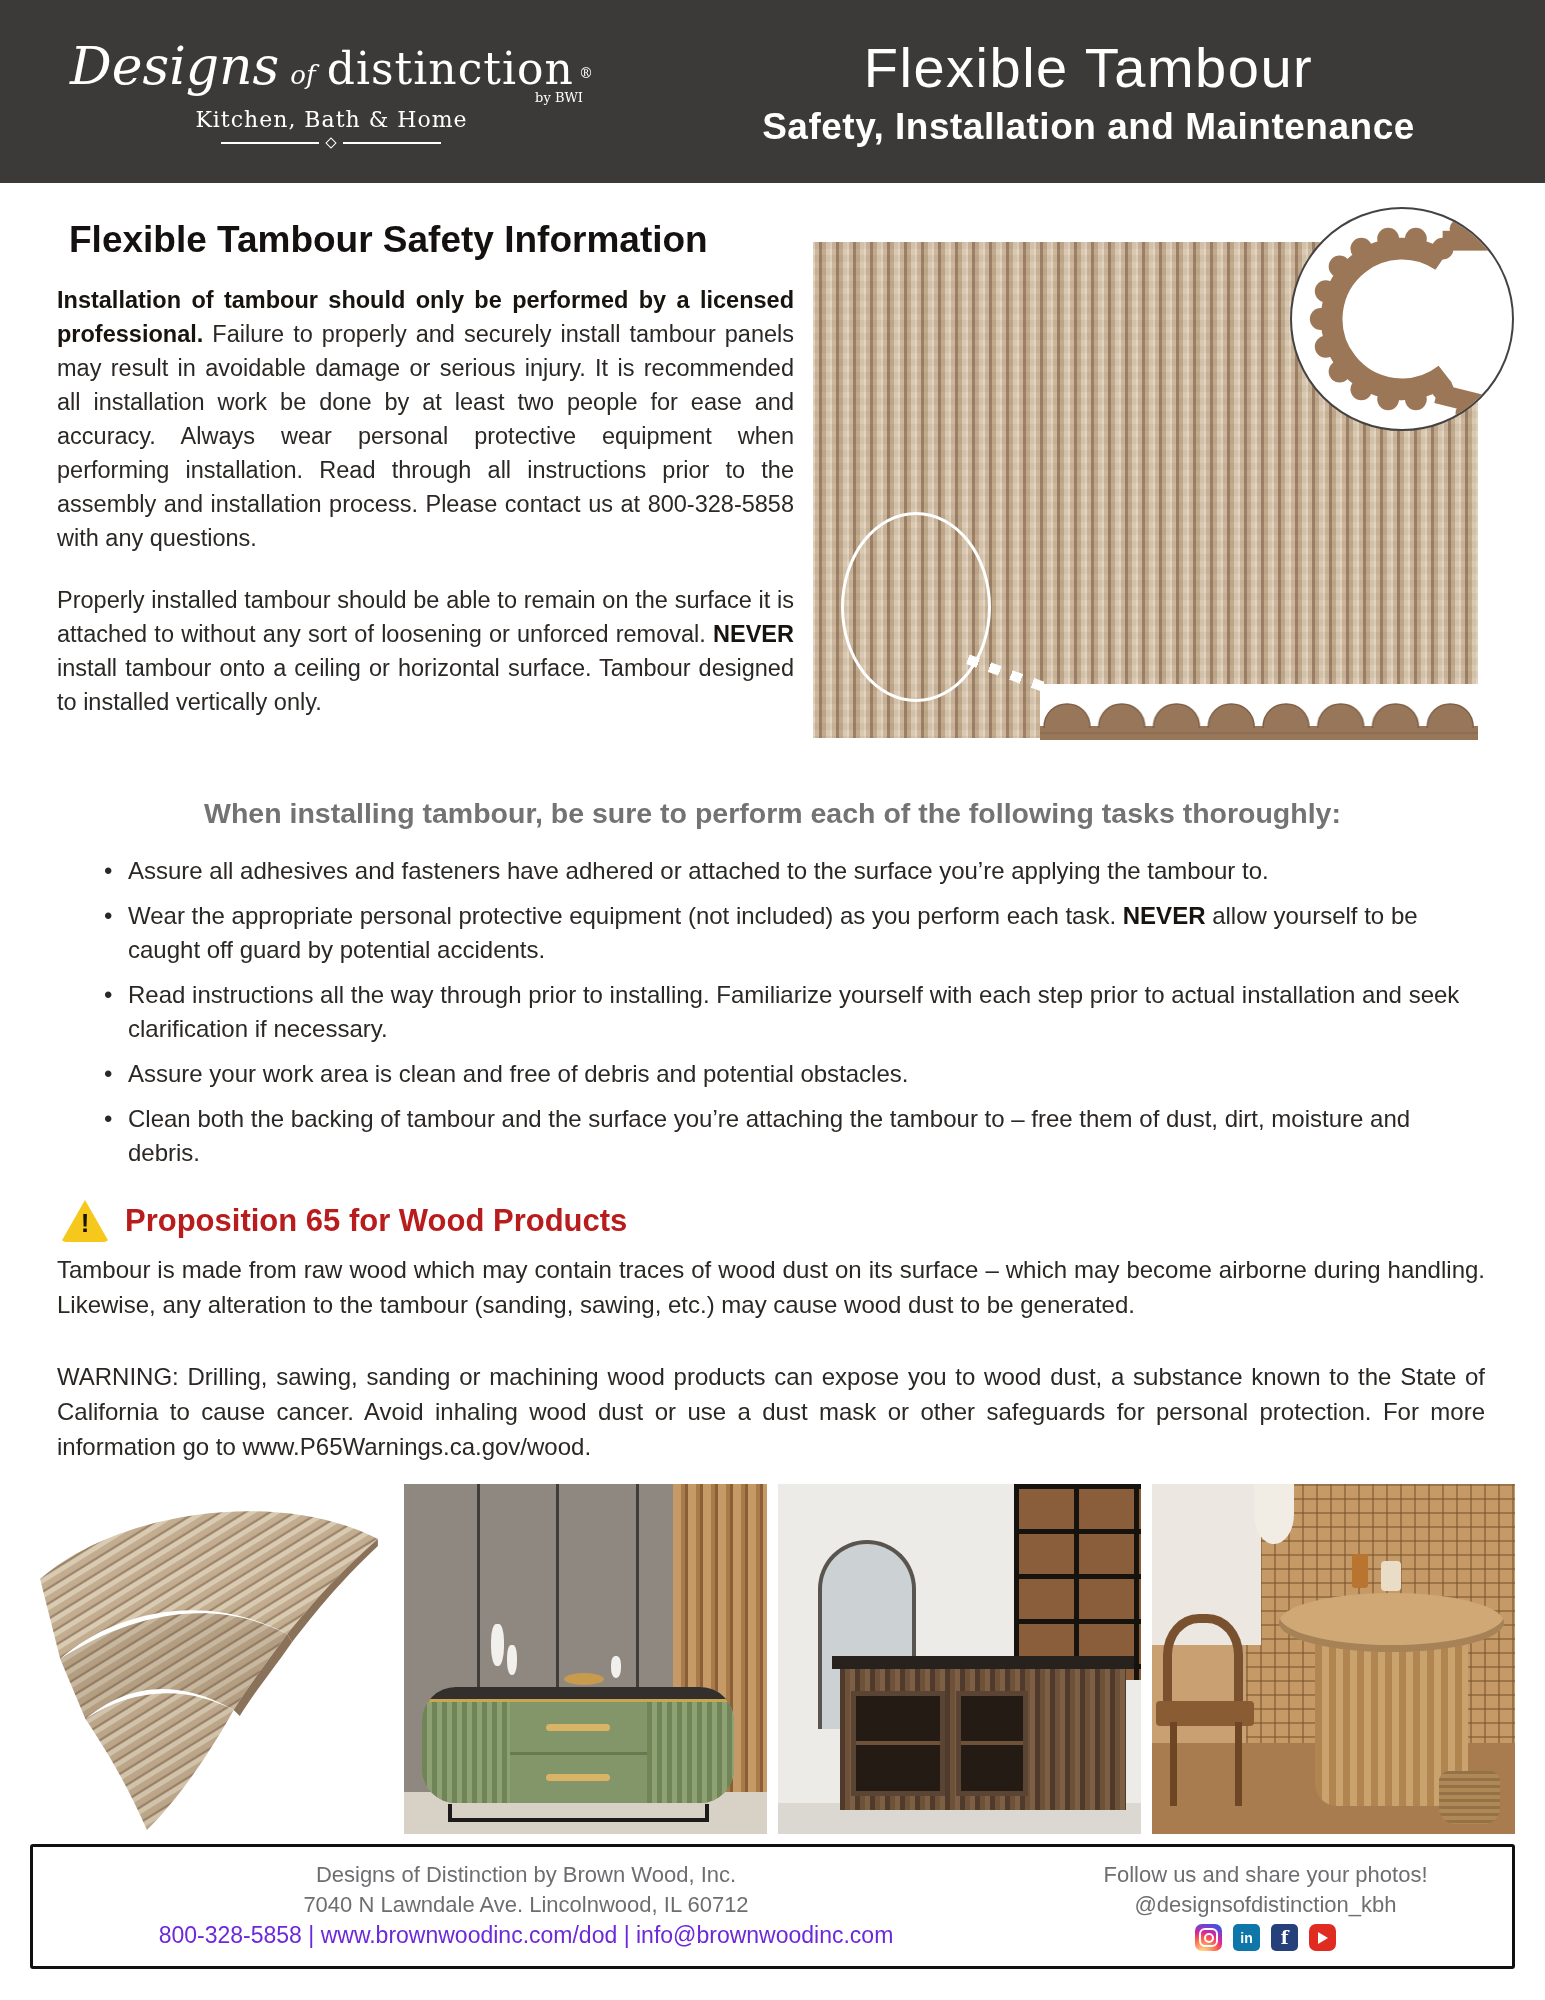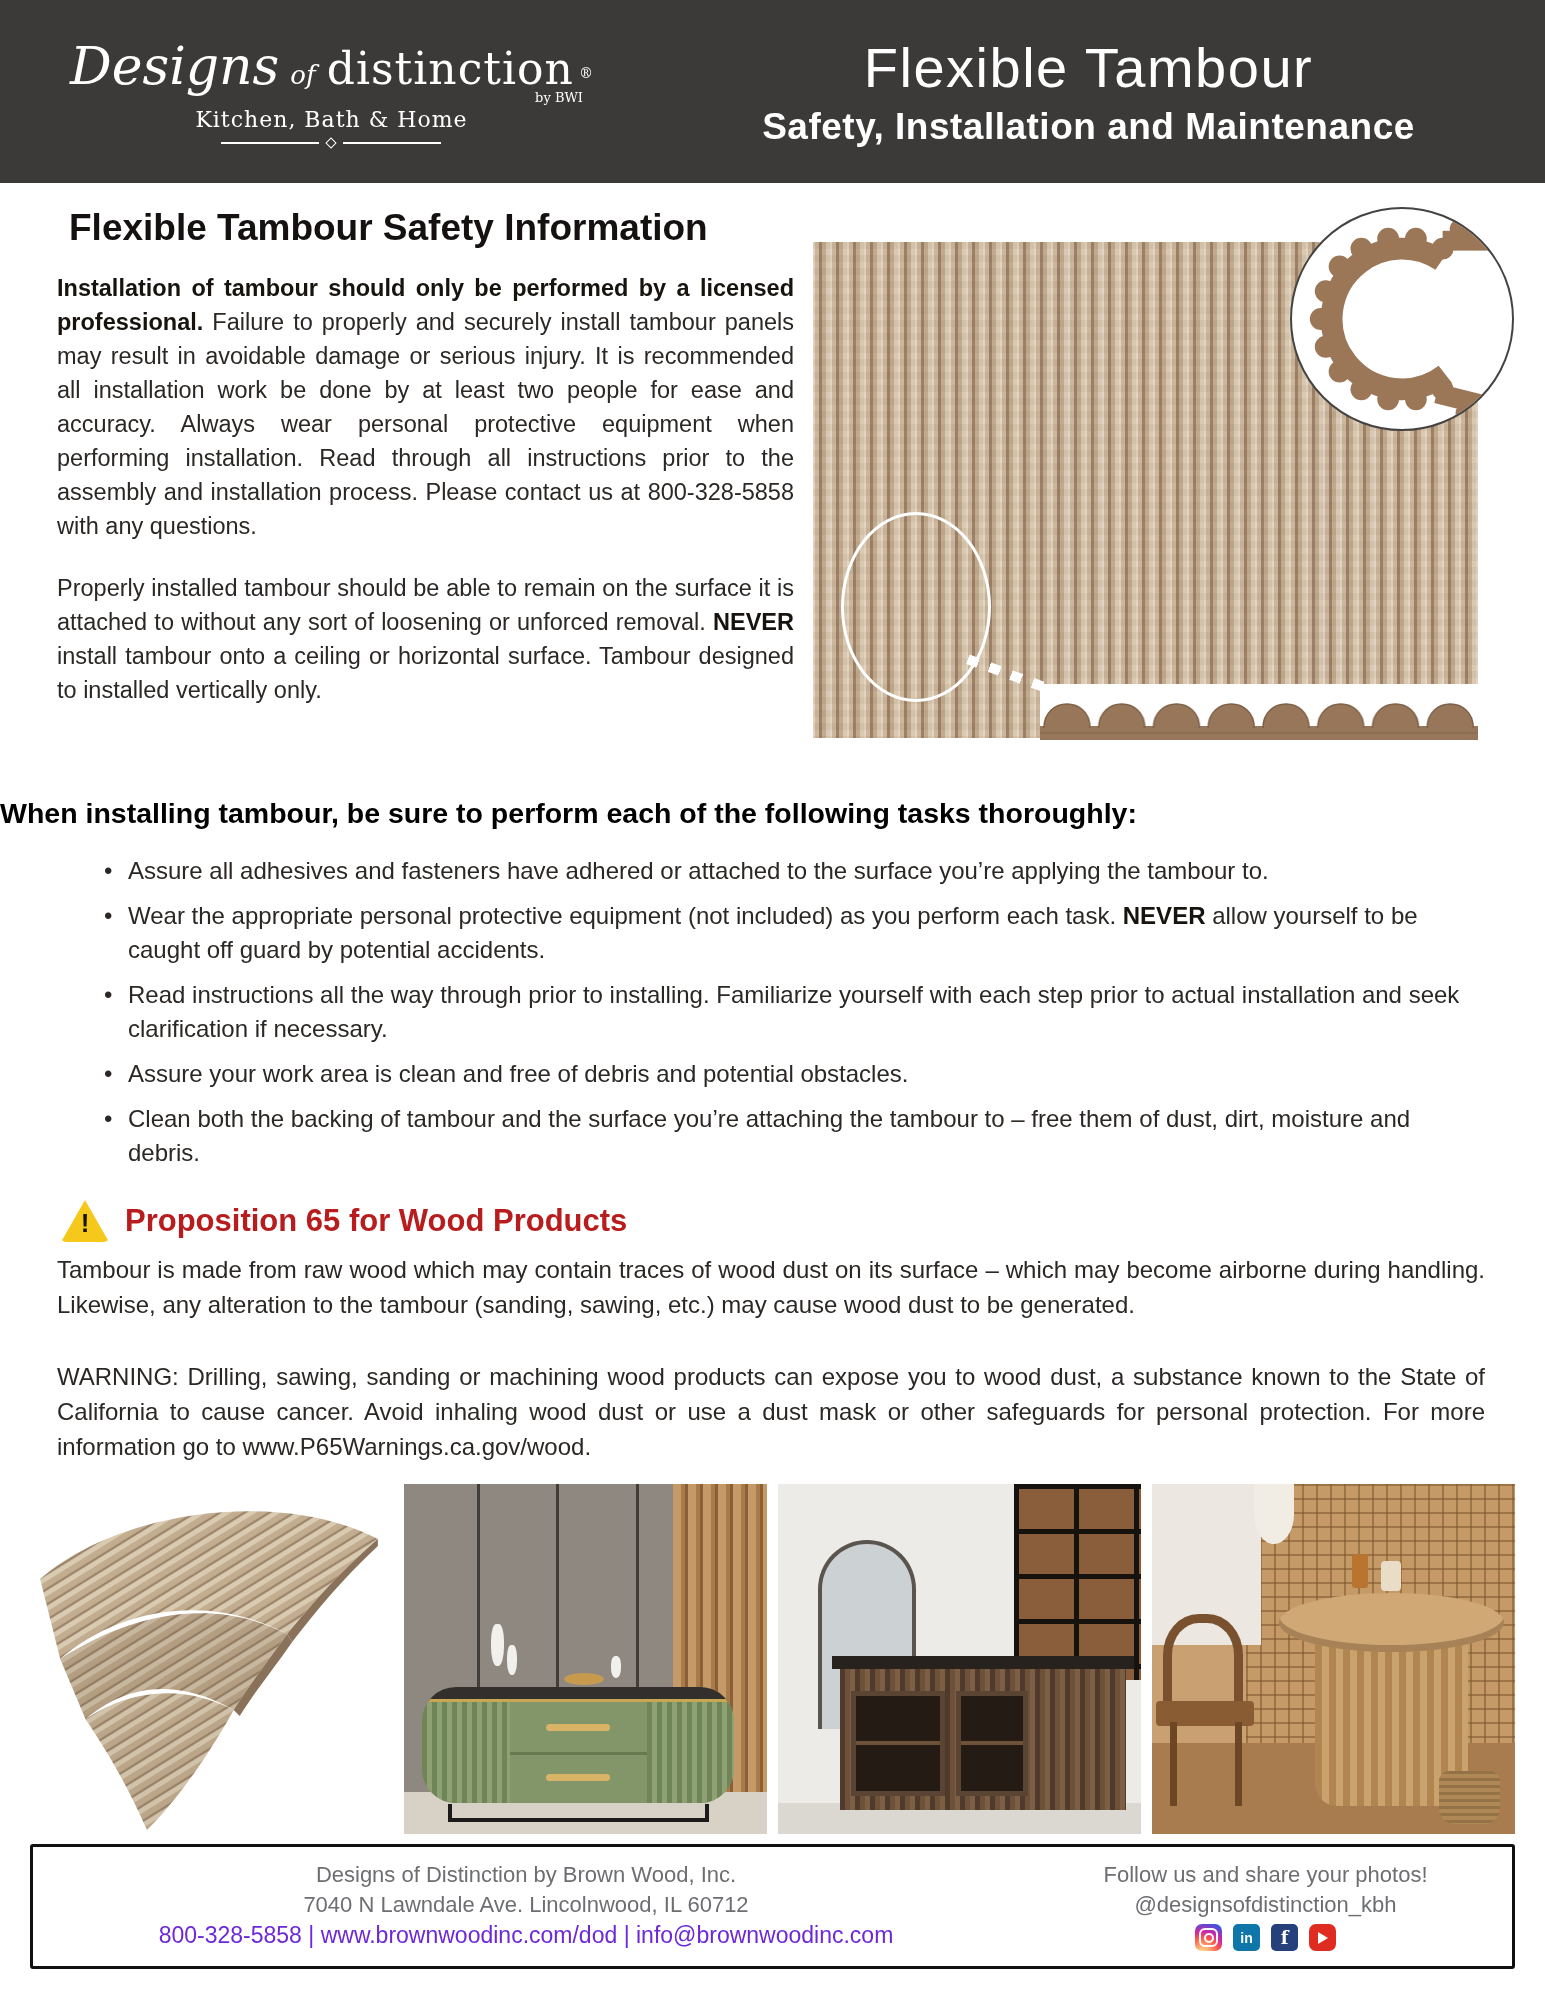--- a/index.html
+++ b/index.html
@@ -19,42 +19,42 @@
   .brand-by{text-align:right;font-family:"DejaVu Serif",serif;font-size:13px;margin-top:-6px;padding-right:10px}
   .brand-tag{font-family:"DejaVu Serif",serif;font-size:22px;margin-top:2px;letter-spacing:1px}
   .flourish{display:flex;align-items:center;gap:8px;width:220px;margin:7px auto 0}
   .flourish .ln{flex:1;border-top:2px solid #fff}
   .flourish .dm{width:8px;height:8px;border:1.5px solid #fff;transform:rotate(45deg)}
   .htitle{text-align:center;width:845px}
   .t1{font-size:56px;font-weight:400;letter-spacing:1.5px}
   .t2{font-size:37px;font-weight:700;margin-top:6px;letter-spacing:.5px}
 
   
-  .content-row{position:relative;height:600px;padding-top:24px}
+  .content-row{position:relative;height:600px;padding-top:36px}
   .safety-col{margin-left:57px;width:737px}
   .safety-col h1{font-size:37px;font-weight:bold;color:#141110;margin:0 0 22px 12px}
   .safety-col p{font-size:23.5px;line-height:34px;text-align:justify;color:#2b2724;margin-bottom:28px}
 
   .tambour-figure{position:absolute;left:813px;top:59px;width:665px;height:496px}
   .photo-tambour{position:absolute;inset:0;
      background-image:
        repeating-linear-gradient(180deg,rgba(110,85,60,.07) 0 7px,rgba(255,255,255,0) 7px 13px),
        repeating-linear-gradient(90deg,#e3d5c1 0 2px,#cdb79c 2px 6px,#9c8168 6px 9px,#c2aa8d 9px 13px,#d9c9b2 13px 17px)}
   .mag-circle{position:absolute;top:-35px;right:-36px;width:224px;height:224px;border-radius:50%;
      background:#fff;border:2px solid #454341;overflow:hidden}
   .mag-ellipse{position:absolute;left:28px;top:270px;width:150px;height:190px;
      border:3px solid #fff;border-radius:50%}
   .dotted{position:absolute;left:152px;top:428px;width:92px;height:10px;
      background:repeating-linear-gradient(90deg,#fff 0 11px,rgba(255,255,255,0) 11px 23px);
      transform:rotate(20deg)}
   .profile-strip{position:absolute;right:0;bottom:-2px;width:438px;height:56px;background:#fff}
 
   
   .tasks{margin-top:14px}
-  .tasks h2{font-size:28.5px;font-weight:bold;color:#000000}
+  .tasks h2{text-align:center;font-size:28.5px;font-weight:bold;color:#737373}
   .tasks ul{list-style:none;margin:24px 78px 18px 102px}
   .tasks li{position:relative;padding-left:26px;font-size:24px;line-height:34px;margin-bottom:11px;color:#2b2724}
   .tasks li::before{content:"•";position:absolute;left:2px;top:0}
 
   
   .prop65{margin:30px 60px 0 57px}
   .p65-head{display:flex;align-items:center;gap:16px;margin:0 0 10px 4px}
   .warn{width:0;height:0;border-left:24px solid transparent;border-right:24px solid transparent;
         border-bottom:42px solid #f6c81c;border-radius:5px;position:relative}
   .warn::after{content:"!";position:absolute;left:0;top:8px;transform:translateX(-50%);

